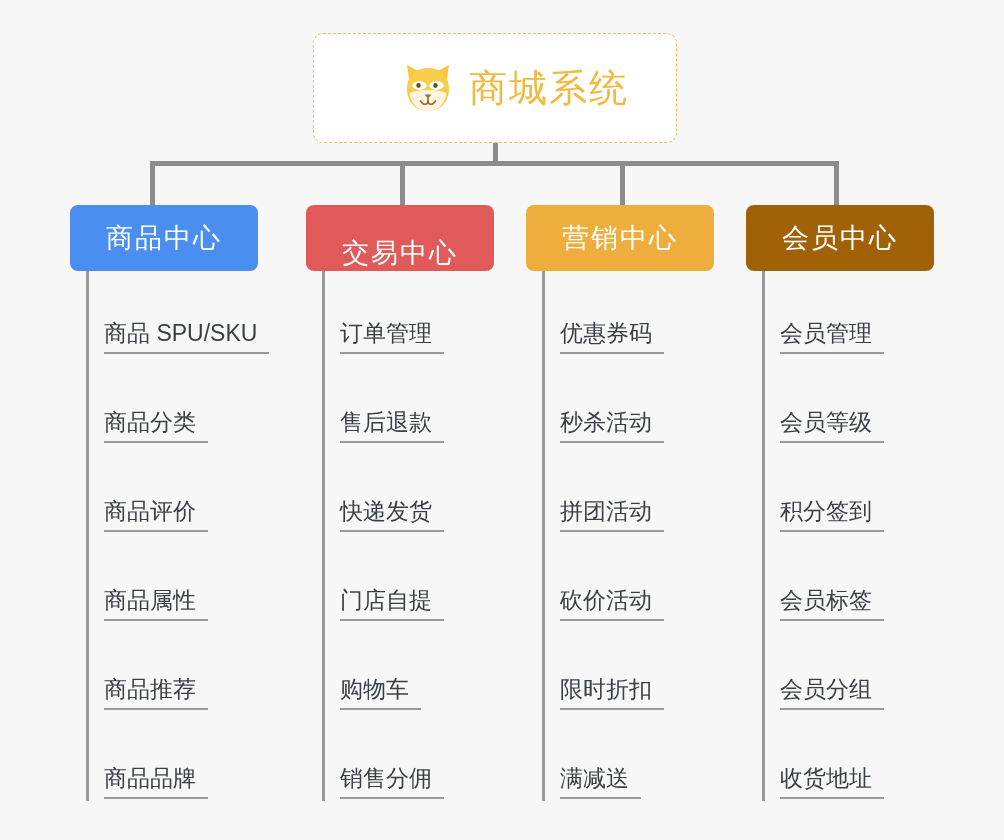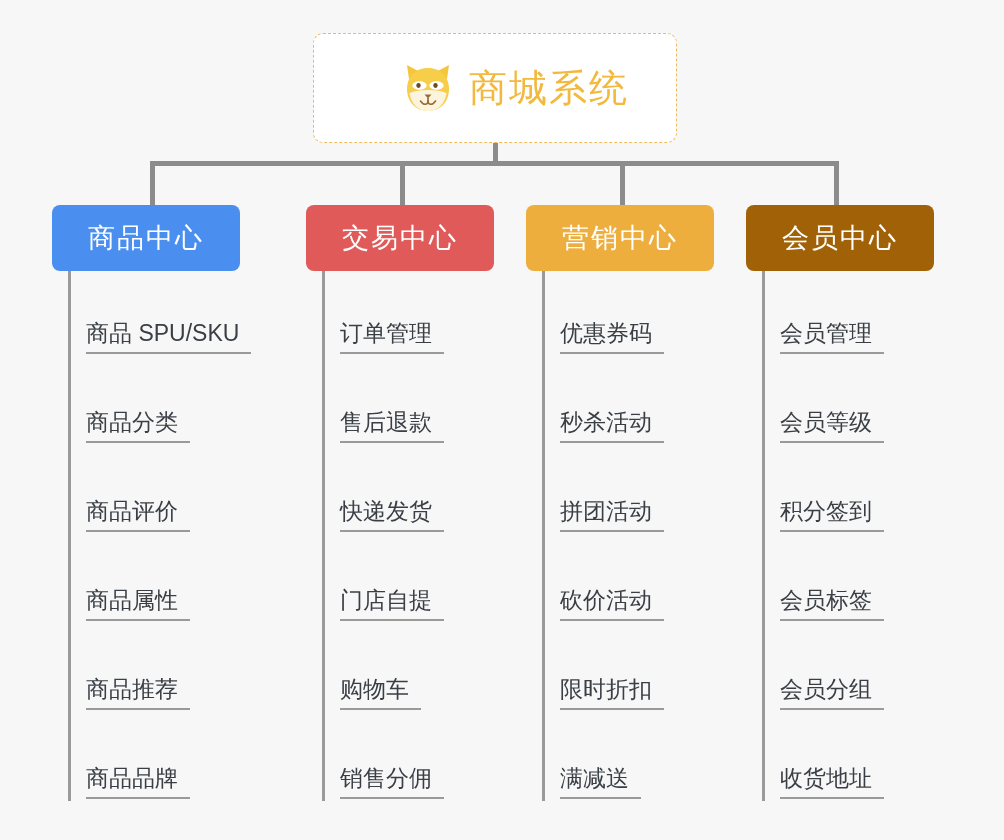--- a/index.html
+++ b/index.html
@@ -104,27 +104,27 @@
     color: #3a3f45;
     line-height: 1.1;
     white-space: nowrap;
     border-bottom: 2px solid #9a9a9a;
     padding: 0 12px 6px 0;
     margin-left: -14px;
     display: inline-block;
   }
 
   
-  #col-0 { left: 52px;  width: 250px; }
+  #col-0 { left: 70px;  width: 250px; }
   #col-1 { left: 306px; width: 220px; }
   #col-2 { left: 526px; width: 220px; }
   #col-3 { left: 746px; width: 220px; }
 
   #col-0 .cat-box { width: 188px; }
-  #col-1 .cat-box { width: 188px; }
+  #col-1 .cat-box { width: 188px; align-items: flex-end; }
   #col-2 .cat-box { width: 188px; }
   #col-3 .cat-box { width: 188px; }
 </style>
 </head>
 <body style="background: rgb(247, 247, 247);">
 
 <div id="stage">
 
   <div class="root-box" style="border-color: rgb(240, 185, 94); background: rgb(255, 255, 255);">
     <span class="shiba">

